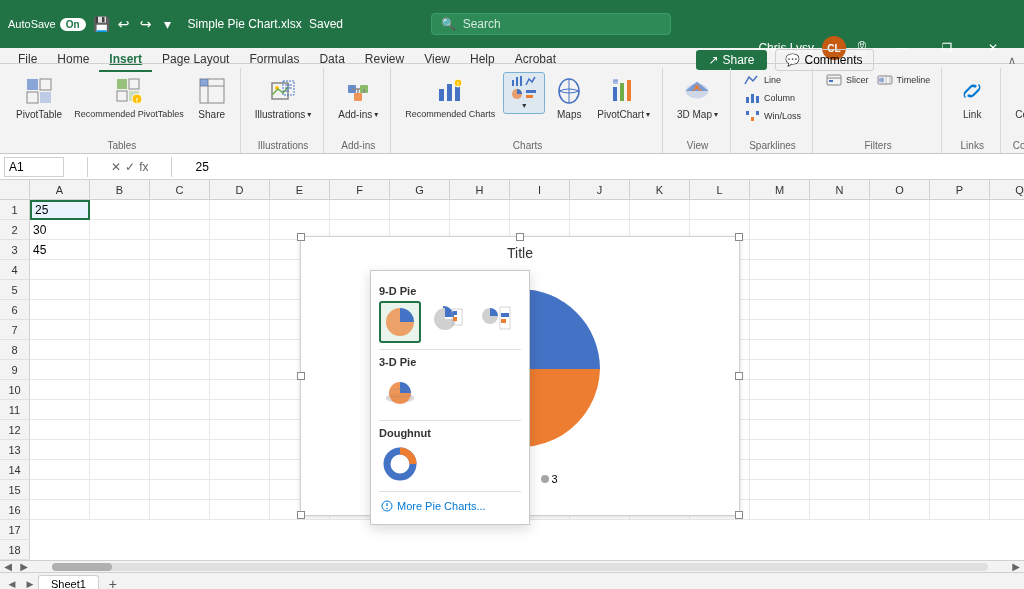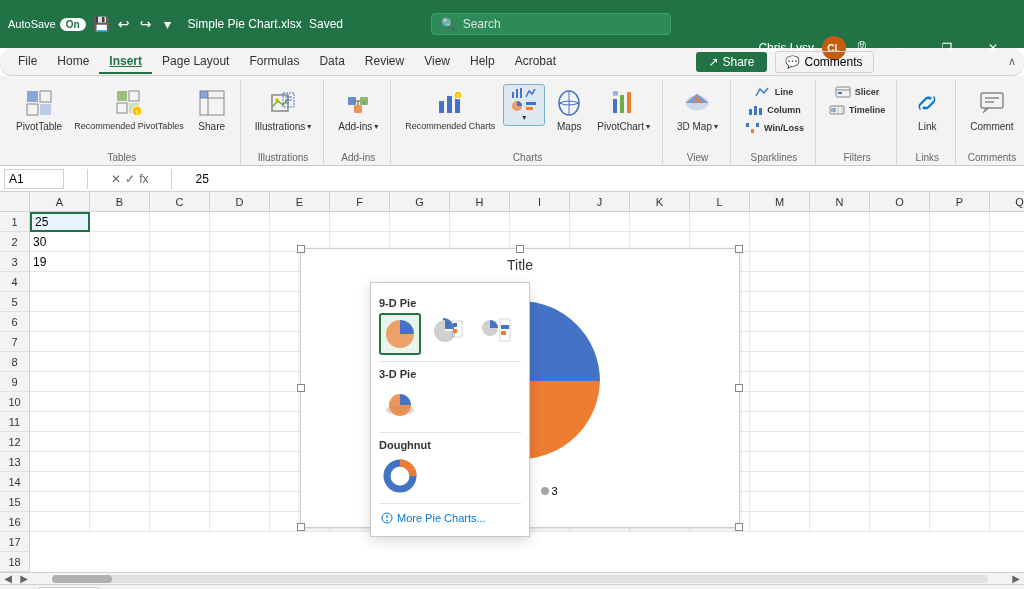--- a/index.html
+++ b/index.html
@@ -23,37 +23,37 @@
     .title-bar-icons { display: flex; gap: 6px; }
     .title-bar-icon { width: 16px; height: 16px; display: flex; align-items: center; justify-content: center; font-size: 14px; cursor: pointer; color: white; }
     .search-box { background: #2e8b57; border: 1px solid #3aa068; border-radius: 4px; padding: 3px 10px; color: white; width: 240px; display: flex; align-items: center; gap: 6px; font-size: 12px; }
     .search-box input { background: transparent; border: none; color: white; outline: none; width: 180px; font-size: 12px; }
     .search-box input::placeholder { color: rgba(255,255,255,0.8); }
     .user-avatar { background: #c55a11; border-radius: 50%; width: 24px; height: 24px; display: flex; align-items: center; justify-content: center; font-size: 10px; font-weight: bold; color: white; }
     .window-controls { display: flex; gap: 0; }
     .win-btn { width: 46px; height: 32px; display: flex; align-items: center; justify-content: center; cursor: pointer; font-size: 12px; color: white; }
 
     
-    .ribbon-tabs { height: 28px; background: #f3f3f3; display: flex; align-items: center; padding-left: 4px; border-bottom: 1px solid #d0d0d0; border-radius: 12px; }
+    .ribbon-tabs { height: 16px; background: #f3f3f3; display: flex; align-items: flex-start; padding-left: 4px; border-bottom: 1px solid #d0d0d0; }
     .ribbon-tab { padding: 4px 10px; cursor: pointer; font-size: 12px; color: #333; border-bottom: 2px solid transparent; }
     .ribbon-tab.active { color: #217346; border-bottom: 2px solid #217346; font-weight: 600; text-decoration: underline; }
     .share-btn { margin-left: auto; margin-right: 8px; background: #217346; color: white; border: none; padding: 3px 12px; border-radius: 3px; cursor: pointer; font-size: 12px; display: flex; align-items: center; gap: 4px; }
     .comments-btn { background: transparent; border: 1px solid #d0d0d0; padding: 3px 10px; border-radius: 3px; cursor: pointer; font-size: 12px; display: flex; align-items: center; gap: 4px; }
     .ribbon-tabs-bar { display: flex; align-items: center; width: 100%; padding: 0 4px; }
     .chevron-right { margin-left: auto; font-size: 11px; color: #666; padding: 4px; }
 
     
     .ribbon { height: 90px; background: #f3f3f3; border-bottom: 1px solid #c8c8c8; display: flex; align-items: stretch; padding: 4px 4px 0; gap: 2px; }
     .ribbon-group { display: flex; flex-direction: column; align-items: center; border-right: 1px solid #d8d8d8; padding: 0 8px; min-width: fit-content; }
     .ribbon-group-content { display: flex; align-items: flex-start; gap: 4px; flex: 1; padding: 4px 0; }
     .ribbon-group-label { font-size: 10px; color: #666; padding: 2px 0; margin-top: auto; }
     .ribbon-btn { display: flex; flex-direction: column; align-items: center; gap: 2px; cursor: pointer; padding: 3px 4px; border-radius: 3px; min-width: 40px; }
     .ribbon-btn-icon { width: 32px; height: 32px; display: flex; align-items: center; justify-content: center; font-size: 20px; }
     .ribbon-btn-label { font-size: 10px; color: #333; text-align: center; line-height: 1.2; }
-    .ribbon-small-btn { display: flex; flex-direction: column; align-items: center; gap: 1px; cursor: pointer; padding: 2px 3px; border-radius: 2px; font-weight: bold; }
+    .ribbon-small-btn { display: flex; flex-direction: column; gap: 1px; cursor: pointer; padding: 2px 3px; border-radius: 2px; }
     .ribbon-small-label { font-size: 9px; color: #333; }
 
     
     .charts-btn-highlighted { background: #dde8f0; border: 1px solid #7ab0d4; }
 
     
     .formula-bar { height: 26px; display: flex; align-items: center; border-bottom: 1px solid #d0d0d0; background: white; padding: 0 4px; gap: 19px; }
     .cell-ref-box { width: 60px; border: 1px solid #d0d0d0; height: 20px; display: flex; align-items: center; padding: 0 4px; font-size: 12px; }
     .formula-bar-divider { width: 1px; height: 20px; background: #d0d0d0; margin: 0 4px; }
     .formula-bar-icons { display: flex; gap: 4px; color: #666; font-size: 12px; }
@@ -407,21 +407,21 @@
             <span class="ribbon-small-label">Win/Loss</span>
           </div>
         </div>
       </div>
     </div>
     <div class="ribbon-group-label">Sparklines</div>
   </div>
 
   <div class="ribbon-group">
     <div class="ribbon-group-content">
-      <div style="display:flex;flex-direction:column;gap:2px;">
+      <div style="display:flex;flex-direction:row;gap:2px;">
         <div class="ribbon-small-btn">
           <div style="display:flex;align-items:center;gap:4px;">
             <svg width="16" height="12" viewBox="0 0 16 12">
                 <rect x="1" y="1" width="14" height="10" fill="none" stroke="#888" stroke-width="1" rx="1"></rect>
                 <line x1="1" y1="4" x2="15" y2="4" stroke="#888" stroke-width="1"></line>
                 <rect x="3" y="6" width="4" height="2" fill="#4472C4"></rect>
               </svg>
             <span class="ribbon-small-label">Slicer</span>
           </div>
         </div>
@@ -578,21 +578,21 @@
         <div class="grid-cell col-l"></div>
         <div class="grid-cell col-m"></div>
         <div class="grid-cell col-n"></div>
         <div class="grid-cell col-o"></div>
         <div class="grid-cell col-p"></div>
         <div class="grid-cell col-q"></div>
 
       </div>
 
       <div class="grid-row">
-        <div class="grid-cell col-a data">19</div>
+        <div class="grid-cell col-a data">45</div>
         <div class="grid-cell col-b"></div>
         <div class="grid-cell col-c"></div>
         <div class="grid-cell col-d"></div>
         <div class="grid-cell col-e"></div>
         <div class="grid-cell col-f"></div>
         <div class="grid-cell col-g"></div>
         <div class="grid-cell col-h"></div>
         <div class="grid-cell col-i"></div>
         <div class="grid-cell col-j"></div>
         <div class="grid-cell col-k"></div>

